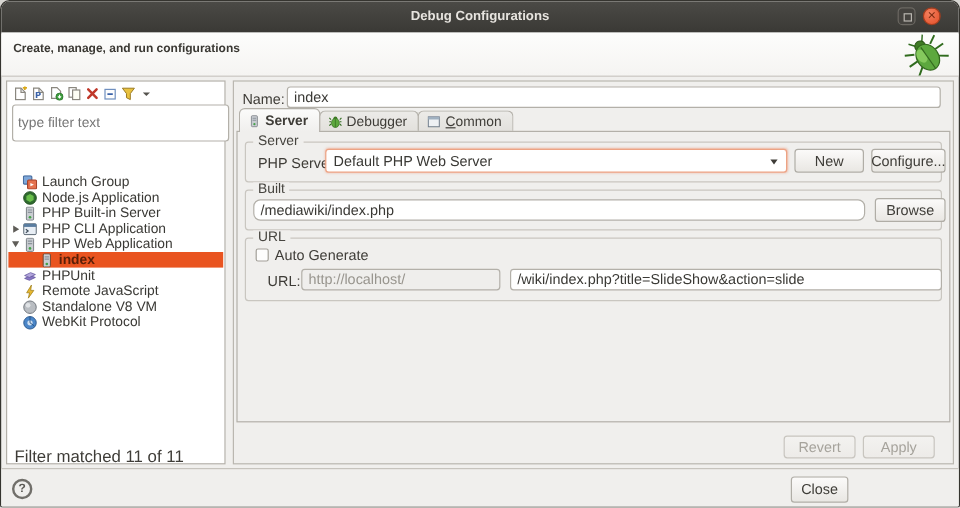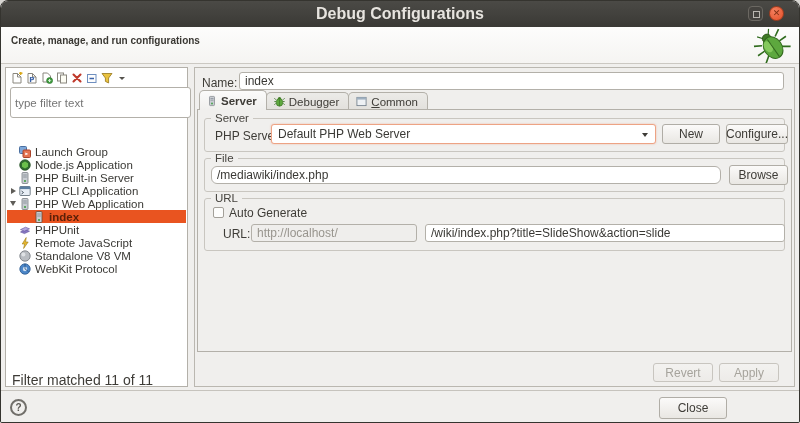--- a/index.html
+++ b/index.html
@@ -1,20 +1,20 @@
 <!DOCTYPE html>
 <html><head>
 <meta charset="utf-8">
 <style>
   html,body{margin:0;padding:0;}
   body{width:800px;height:423px;font-family:"Liberation Sans","DejaVu Sans",sans-serif;background:#d8d6d2;}
   .window{position:relative;width:798px;height:421px;background:#f0efed;border:1px solid #35342f;border-radius:8px 8px 2px 2px;overflow:hidden;}
   
   .titlebar{position:absolute;left:0;top:0;width:100%;height:26px;background:linear-gradient(#4b4a46,#3a3935);border-bottom:1px solid #2c2b27;display:flex;align-items:center;justify-content:center;}
-  .titlebar .title{color:#e7e4df;font-size:16px;font-weight:bold;}
+  .titlebar .title{color:#e7e4df;font-size:11px;font-weight:bold;}
   .tb-btn{position:absolute;top:5px;width:15px;height:15px;box-sizing:border-box;}
   .tb-btn.max{right:36px;border:1px solid #6b6862;border-radius:4px;background:#45433f;}
   .max-glyph{position:absolute;left:4px;top:4px;width:5px;height:5px;border:1px solid #b9b6b0;}
   .tb-btn.close{right:15px;border-radius:50%;background:radial-gradient(circle at 35% 30%,#f4805f,#e85d38 70%);border:1px solid #a33d1e;display:flex;align-items:center;justify-content:center;color:#7e2d12;font-size:9px;font-weight:bold;line-height:1;}
   
   .header{position:absolute;left:0;top:26px;width:100%;height:36px;background:linear-gradient(#fdfdfc,#f5f4f2);border-bottom:1px solid #cbc8c2;}
   .header-title{position:absolute;left:10px;top:8px;font-size:10px;font-weight:bold;color:#3a3833;}
   .bug-art{position:absolute;right:8px;top:1px;}
   
   .left-panel{position:absolute;left:4px;top:66px;width:183px;height:320px;background:#ffffff;border:1px solid #b3b0a9;box-sizing:border-box;}
@@ -51,21 +51,21 @@
   .combo .carrow{position:absolute;right:7px;top:8px;width:0;height:0;border-top:4px solid #3e3c37;border-left:3.5px solid transparent;border-right:3.5px solid transparent;}
   .btn{box-sizing:border-box;background:linear-gradient(#fbfaf9,#e9e7e3);border:1px solid #b0ada6;border-radius:3px;font-size:12px;color:#3e3c37;display:flex;align-items:center;justify-content:center;font-family:inherit;}
   .btn.disabled{color:#a6a39c;border-color:#c8c5bf;background:linear-gradient(#f3f2f0,#edebe8);}
   .btn.default{border-color:#807d77;box-shadow:inset 0 0 0 1px #cfccc6;}
   .chk{position:absolute;width:11px;height:11px;background:#fdfdfc;border:1px solid #a3a099;border-radius:2px;box-sizing:border-box;}
   .dis-input{background:#efeeec;color:#98958e;}
   .rv-btn{position:absolute;top:295px;width:60px;height:19px;}
   
   .footer{position:absolute;left:0;top:389px;width:100%;height:34px;border-top:1px solid #c6c3bd;background:#f0efed;}
   .help-btn{position:absolute;left:9px;top:8px;width:17px;height:17px;border:2px solid #716f6a;border-radius:50%;box-sizing:border-box;display:flex;align-items:center;justify-content:center;font-size:10px;font-weight:bold;color:#5a5853;}
-  .f-btn{position:absolute;top:6px;width:68px;height:22px;}
+  .f-btn{position:absolute;top:6px;width:48px;height:22px;}
 </style>
 </head>
 <body>
 
 <div class="window">
 
   <div class="titlebar">
     <span class="title">Debug Configurations</span>
     <div class="tb-btn max">
         <span class="max-glyph"></span>
@@ -295,21 +295,21 @@
         <span class="flabel" style="left:10px;top:10px">PHP Server:</span>
         <div class="combo">
           <span>Default PHP Web Server</span>
           <span class="carrow"></span>
         </div>
         <button class="btn" style="position:absolute;left:457px;top:5px;width:58px;height:20px">New</button>
         <button class="btn" style="position:absolute;left:521px;top:5px;width:62px;height:20px">Configure...</button>
       </div>
 
       <div class="group g-file">
-        <span class="glabel">File</span>
+        <span class="glabel">Built</span>
         <input class="text-input" type="text" style="position: absolute; left: 6px; top: 7px; width: 510px; height: 18px; border-radius: 6px;" value="/mediawiki/index.php">
         <button class="btn" style="position:absolute;left:524px;top:6px;width:59px;height:20px">Browse</button>
       </div>
 
       <div class="group g-url">
         <span class="glabel">URL</span>
         <span class="chk" style="left:8px;top:8px"></span>
         <span class="flabel" style="left:24px;top:7px">Auto Generate</span>
         <span class="flabel" style="left:18px;top:28px">URL:</span>
         <input class="text-input" type="text" style="position: absolute; left: 220px; top: 25px; width: 360px; height: 18px;" value="/wiki/index.php?title=SlideShow&amp;action=slide">

